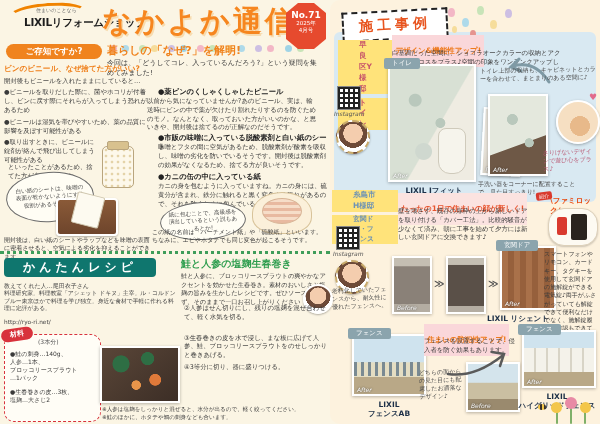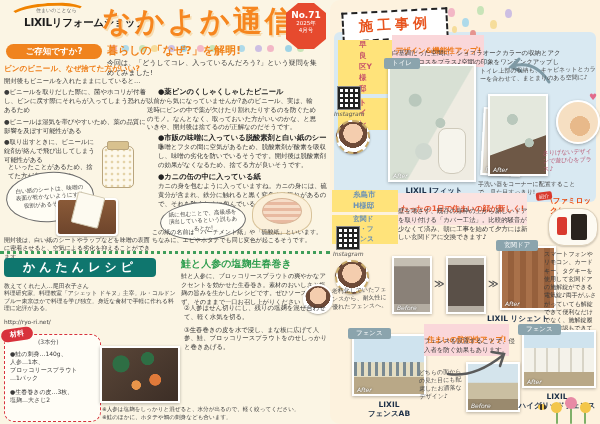--- a/index.html
+++ b/index.html
@@ -128,21 +128,22 @@
 
 <div class="photo" style="left:100px;top:346px;width:80px;height:57px;
             background:radial-gradient(circle at 70% 60%,#e07a3a 0 9%,transparent 10%),
                        radial-gradient(circle at 45% 70%,#e8954a 0 8%,transparent 9%),
                        radial-gradient(circle at 25% 30%,#2e6e44 0 12%,transparent 13%),
                        radial-gradient(circle at 60% 20%,#2e6e44 0 10%,transparent 11%),
                        linear-gradient(140deg,#5a4638,#3c2e26)"></div>
 
 <div class="abs" style="left:184px;top:304px;width:144px">
   <p class="body-txt" style="margin:0 0 3px">②人参はせん切りにし、残りの塩麹を混ぜ合わせて、軽く水気を切る。</p>
-  <p class="body-txt" style="margin:4px 0 3px">③生春巻きの皮を水で浸し、まな板に広げて人参、鮭、ブロッコリースプラウトをのせしっかりと巻きあげる。</p>
+  <p class="body-txt" style="margin:12px 0 3px">③生春巻きの皮を水で浸し、まな板に広げて人参、鮭、ブロッコリースプラウトをのせしっかりと巻きあげる。</p>
+  <p class="body-txt" style="margin:0">④3等分に切り、器に盛りつける。</p>
 </div>
 <div class="abs" style="left:102px;top:406px;width:240px;font-size:5.6px;color:#444">※人参は塩麹をしっかりと混ぜると、水分が出るので、軽く絞ってください。</div>
 <div class="abs" style="left:102px;top:414px;width:240px;font-size:5.6px;color:#444">※鮭のほかに、ホタテや鯛の刺身なども合います。</div>
 
 <div class="works-badge" style="left:342px;top:10px;width:86px">施工事例</div>
 
 <div>
   <div class="conf" style="left:448px;top:8px;width:7px;height:9px;background:#f3b7c6"></div>
   <div class="conf" style="left:462px;top:18px;width:7px;height:9px;background:#aedaea"></div>
   <div class="conf" style="left:477px;top:6px;width:7px;height:9px;background:#c8e4b8"></div>

